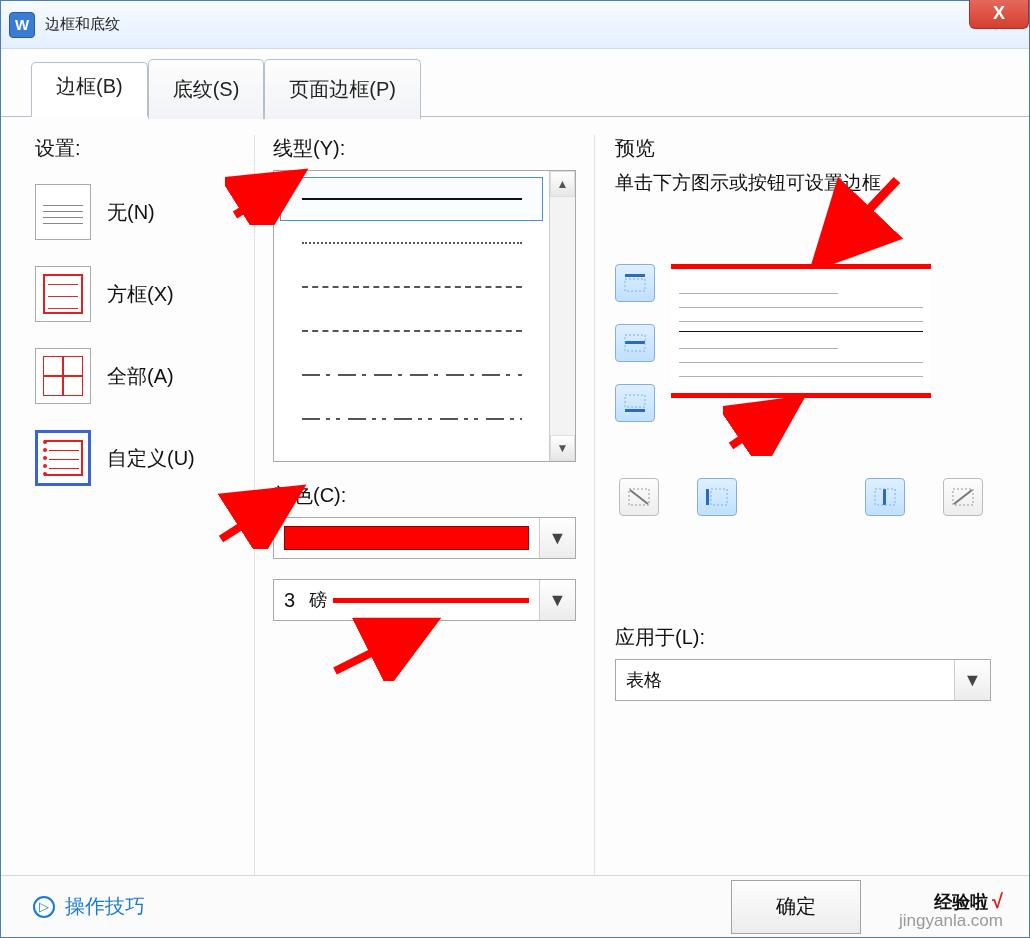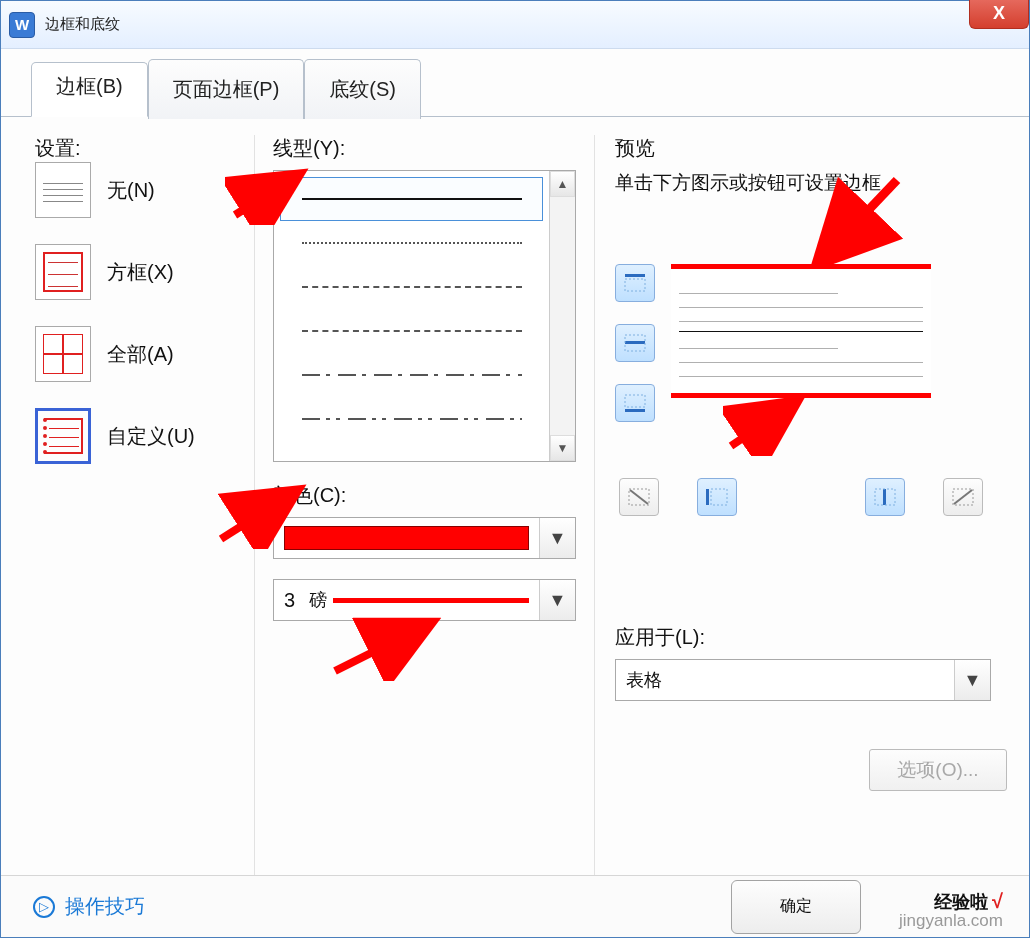--- a/index.html
+++ b/index.html
@@ -85,21 +85,21 @@
   }
 
   .content {
     display: flex;
     padding: 18px 22px 0 34px;
     height: 762px;
   }
 
   
   .col-settings { width: 220px; border-right: 1px solid #e2e2e2; padding-right: 14px; }
-  .label-head { font-size: 20px; margin-bottom: 0; }
+  .label-head { font-size: 20px; margin-bottom: 22px; }
 
   .setting-item {
     display: flex; align-items: center;
     margin-bottom: 26px;
     cursor: pointer;
   }
   .setting-item .box {
     width: 56px; height: 56px;
     border: 1px solid #aaa;
     margin-right: 16px;
@@ -249,23 +249,23 @@
     color:#1a79d6; font-size:20px;
   }
   .footer .tips .circle {
     width:22px;height:22px;border:2px solid #1a79d6;border-radius:50%;
     display:flex;align-items:center;justify-content:center;
     font-size:13px;color:#1a79d6;margin-right:10px;
   }
   .footer .spacer { flex:1; }
   .footer .btn {
     width: 130px; height: 54px; margin-left: 18px;
-    border:1px solid #a3a3a3; border-radius:6px;
+    border:1px solid #a3a3a3; border-radius:0;
     background: linear-gradient(#fdfdfd,#ededed);
-    font-size: 16px;
+    font-size: 20px;
     display:flex;align-items:center;justify-content:center;
     cursor:pointer;
   }
   .watermark {
     position:absolute; right:26px; bottom:6px;
     font-size:14px; color:#666;
     text-align:right; line-height:1.1;
   }
   .watermark .big { font-size:18px; font-weight:bold; color:#111;}
   .watermark .chk { color:#e02020; font-size:20px; font-weight:bold; }
@@ -280,22 +280,22 @@
 <div class="window">
 
   <div class="titlebar">
     <div class="app-icon">W</div>
     <div class="title-text">边框和底纹</div>
     <div class="close-btn">X</div>
   </div>
 
   <div class="tabstrip">
     <div class="tab active">边框(B)</div>
+    <div class="tab">底纹(S)</div>
     <div class="tab">页面边框(P)</div>
-    <div class="tab">底纹(S)</div>
   </div>
   <div class="tab-panel">
     <div class="content">
 
       <div class="col-settings">
         <div class="label-head">设置:</div>
 
         <div class="setting-item">
           <div class="box b-lines">
             <div></div>
@@ -477,21 +477,20 @@
         </div>
 
         <div class="section-apply">
           <div class="section-label">应用于(L):</div>
           <div class="combo combo-wide">
             <div class="combo-body">
                 <span>表格</span>
               </div>
             <div class="combo-arrow">▼</div>
           </div>
-          <div class="options-btn">选项(O)...</div>
         </div>
       </div>
 
     </div>
   </div>
 
   <div class="footer">
     <div class="tips">
       <span class="circle">▷</span>
       <span>操作技巧</span>

